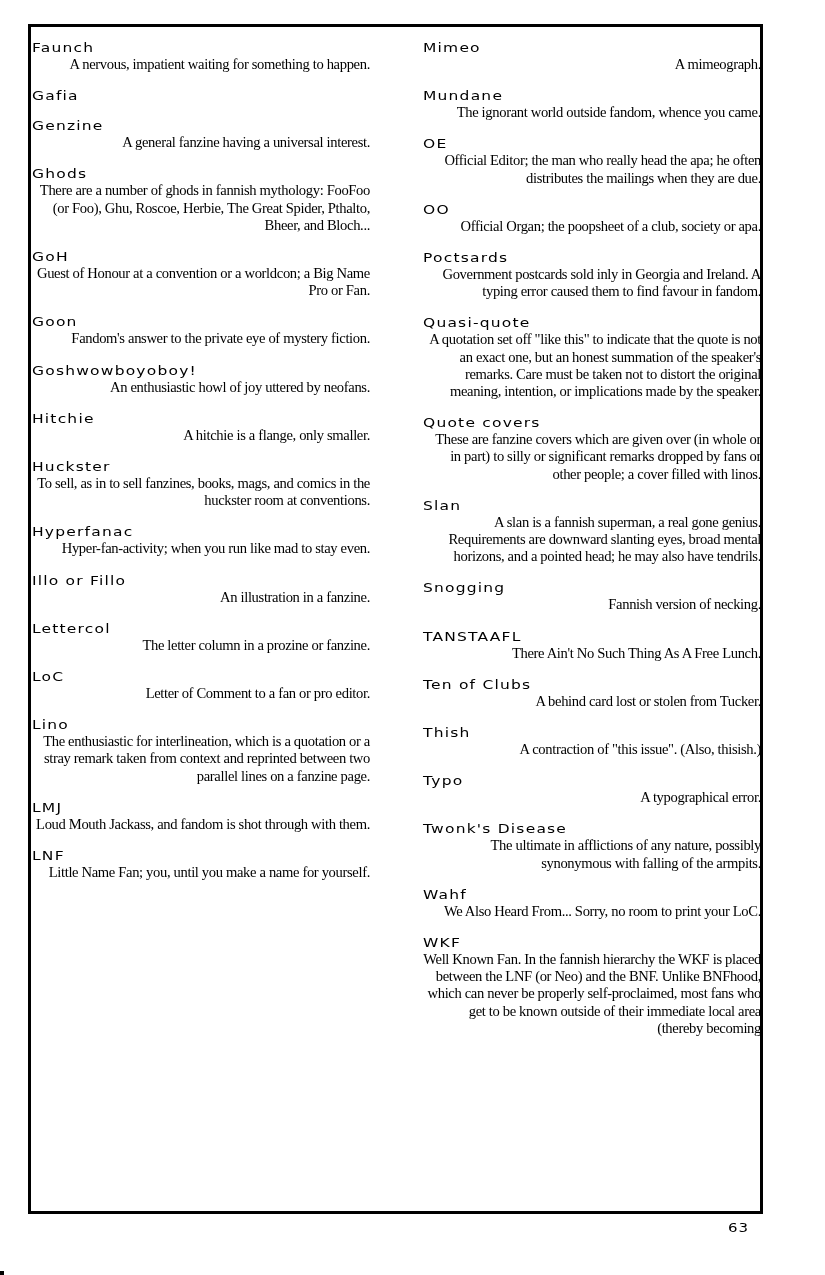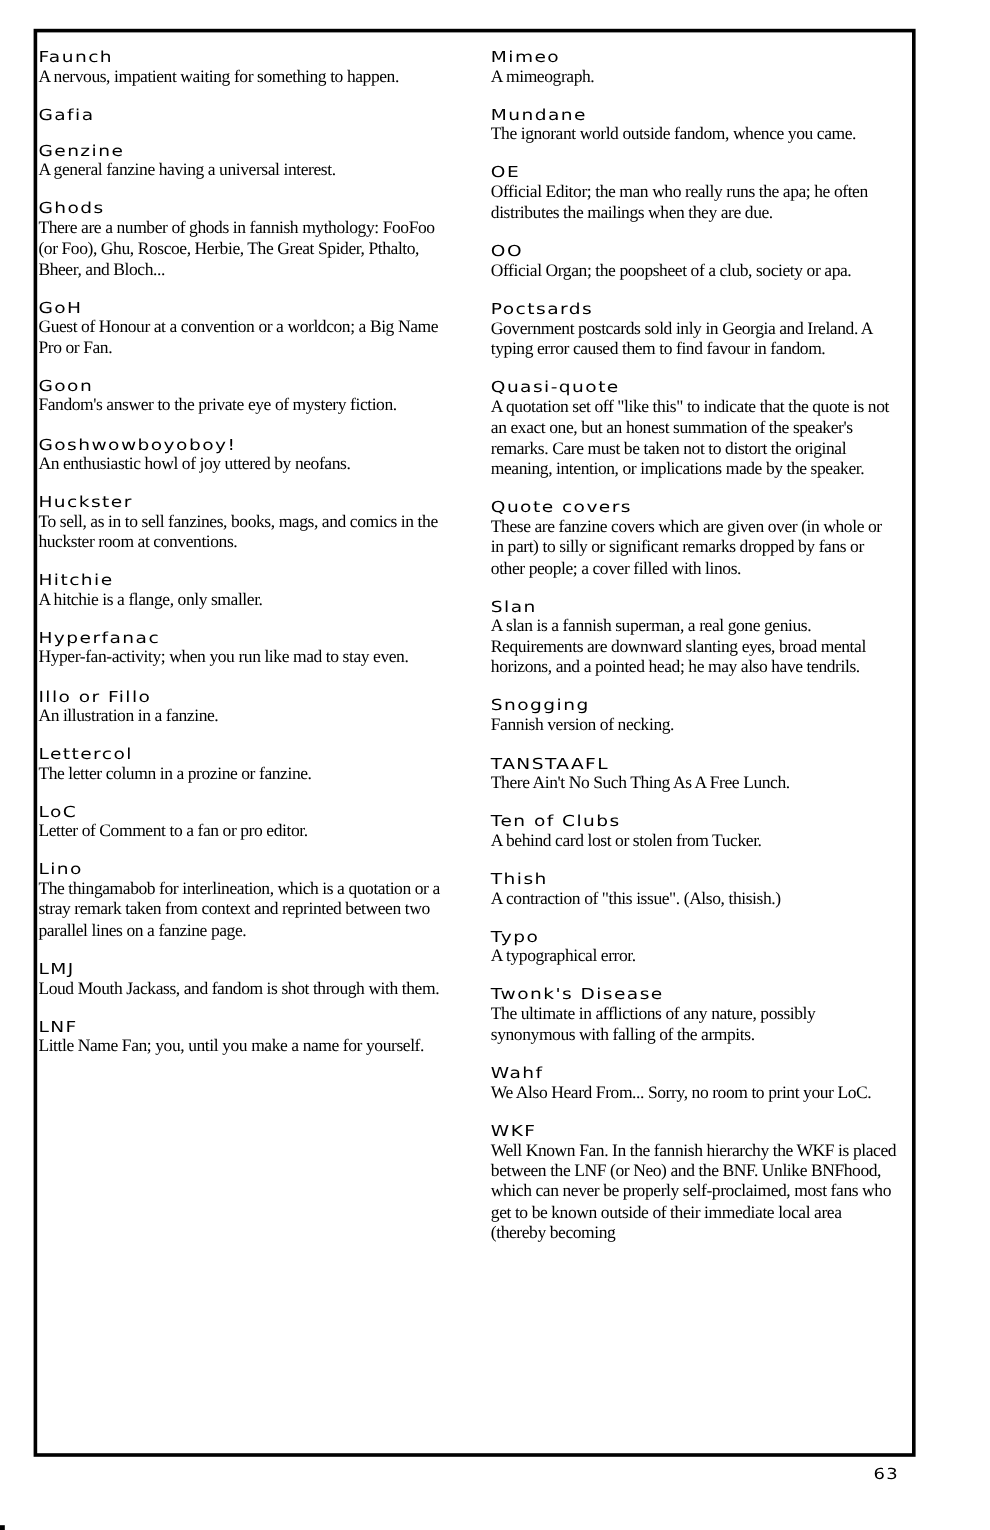--- a/index.html
+++ b/index.html
@@ -22,42 +22,42 @@
       height: 1184px;
       border: 3px solid #000000;
       box-sizing: content-box;
     }
     .column {
       position: absolute;
       top: 10px;
       width: 338px;
     }
     .column.left { left: 1px; }
-    .column.right { left: 378px; }
+    .column.right { left: 392px; }
     .entry {
       margin: 0 0 12px 0;
     }
     .term {
       font-family: "DejaVu Sans", sans-serif;
       font-size: 15.5px;
       letter-spacing: 1.2px;
       font-weight: normal;
       line-height: 18px;
       transform: scaleY(0.82);
       transform-origin: left bottom;
       margin: 0;
       white-space: nowrap;
     }
     .definition {
       font-family: "Liberation Serif", serif;
       font-size: 14.6px;
       line-height: 17.2px;
       margin: 1px 0 0 0;
       letter-spacing: -0.35px;
-      text-align: left;
+      text-align: right;
     }
     .page-number {
       position: absolute;
       left: 728px;
       top: 1219px;
       font-family: "DejaVu Sans", sans-serif;
       font-size: 15px;
       letter-spacing: 1px;
       transform: scaleY(0.85);
     }
@@ -96,46 +96,46 @@
       </div>
       <div class="entry">
         <div class="term">Goon</div>
         <div class="definition">Fandom's answer to the private eye of mystery fiction.</div>
       </div>
       <div class="entry">
         <div class="term">Goshwowboyoboy!</div>
         <div class="definition">An enthusiastic howl of joy uttered by neofans.</div>
       </div>
       <div class="entry">
+        <div class="term">Hitchie</div>
+        <div class="definition">A hitchie is a flange, only smaller.</div>
+      </div>
+      <div class="entry">
         <div class="term">Huckster</div>
         <div class="definition">To sell, as in to sell fanzines, books, mags, and comics in the huckster room at conventions.</div>
       </div>
       <div class="entry">
-        <div class="term">Hitchie</div>
-        <div class="definition">A hitchie is a flange, only smaller.</div>
-      </div>
-      <div class="entry">
         <div class="term">Hyperfanac</div>
         <div class="definition">Hyper-fan-activity; when you run like mad to stay even.</div>
       </div>
       <div class="entry">
         <div class="term">Illo or Fillo</div>
         <div class="definition">An illustration in a fanzine.</div>
       </div>
       <div class="entry">
         <div class="term">Lettercol</div>
         <div class="definition">The letter column in a prozine or fanzine.</div>
       </div>
       <div class="entry">
         <div class="term">LoC</div>
         <div class="definition">Letter of Comment to a fan or pro editor.</div>
       </div>
       <div class="entry">
         <div class="term">Lino</div>
-        <div class="definition">The thingamabob for interlineation, which is a quotation or a stray remark taken from context and reprinted between two parallel lines on a fanzine page.</div>
+        <div class="definition">The enthusiastic for interlineation, which is a quotation or a stray remark taken from context and reprinted between two parallel lines on a fanzine page.</div>
       </div>
       <div class="entry">
         <div class="term">LMJ</div>
         <div class="definition">Loud Mouth Jackass, and fandom is shot through with them.</div>
       </div>
       <div class="entry">
         <div class="term">LNF</div>
         <div class="definition">Little Name Fan; you, until you make a name for yourself.</div>
       </div>
     </div>
@@ -143,21 +143,21 @@
       <div class="entry">
         <div class="term">Mimeo</div>
         <div class="definition">A mimeograph.</div>
       </div>
       <div class="entry">
         <div class="term">Mundane</div>
         <div class="definition">The ignorant world outside fandom, whence you came.</div>
       </div>
       <div class="entry">
         <div class="term">OE</div>
-        <div class="definition">Official Editor; the man who really runs the apa; he often distributes the mailings when they are due.</div>
+        <div class="definition">Official Editor; the man who really head the apa; he often distributes the mailings when they are due.</div>
       </div>
       <div class="entry">
         <div class="term">OO</div>
         <div class="definition">Official Organ; the poopsheet of a club, society or apa.</div>
       </div>
       <div class="entry">
         <div class="term">Poctsards</div>
         <div class="definition">Government postcards sold inly in Georgia and Ireland. A typing error caused them to find favour in fandom.</div>
       </div>
       <div class="entry">

